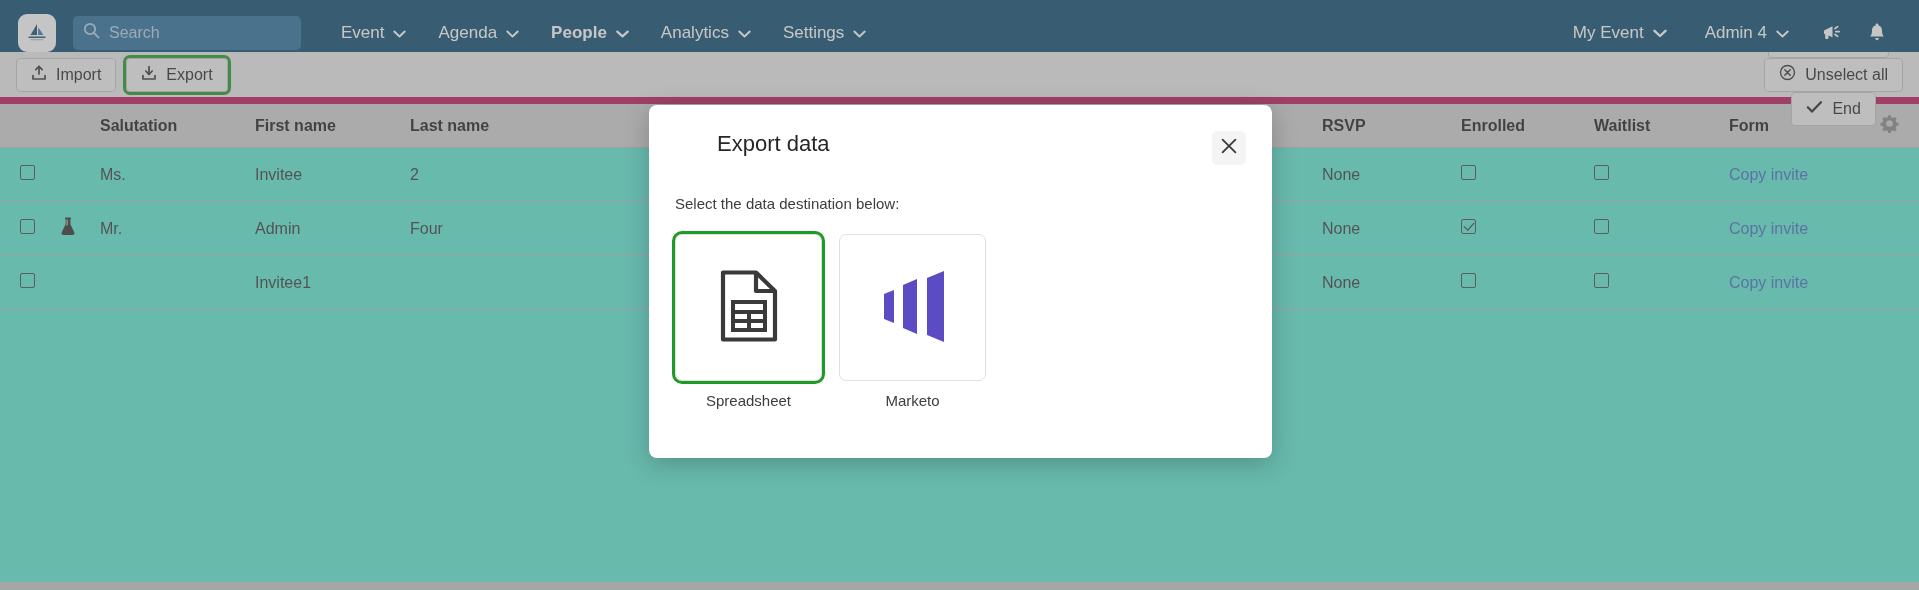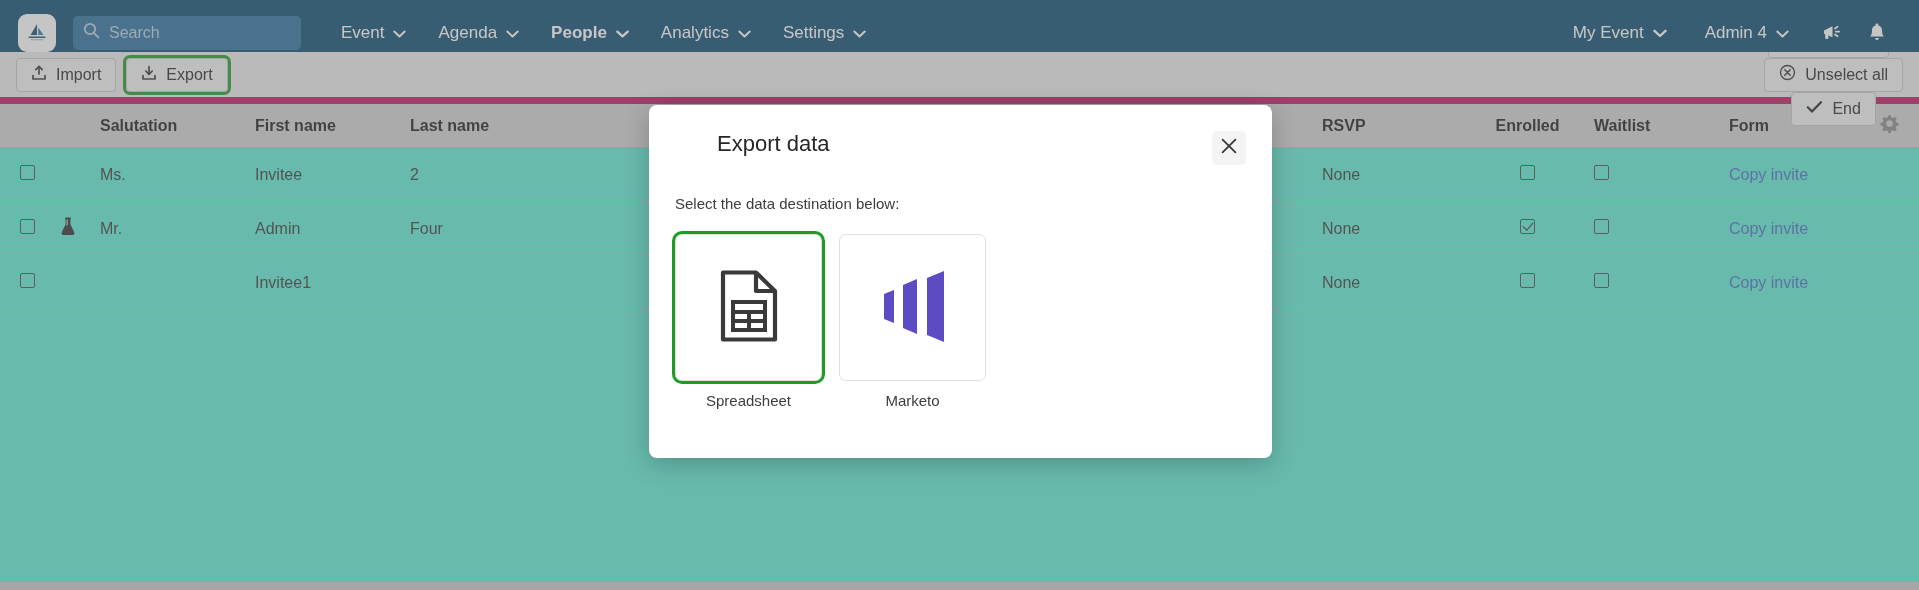--- a/index.html
+++ b/index.html
@@ -89,21 +89,21 @@
     height: 44px; background: #d0d0d0; color: #1c1c1c;
     font-weight: bold; border-bottom: 1px solid #bdbdbd;
   }
   .c-chk   { width: 40px; flex: 0 0 40px; }
   .c-flask { width: 40px; flex: 0 0 40px; }
   .c-sal   { width: 155px; flex: 0 0 155px; }
   .c-first { width: 155px; flex: 0 0 155px; }
   .c-last  { width: 155px; flex: 0 0 155px; }
   .c-mid   { flex: 1 1 auto; }
   .c-rsvp  { width: 139px; flex: 0 0 139px; }
-  .c-enr   { width: 133px; flex: 0 0 133px; text-align: center; }
+  .c-enr   { width: 133px; flex: 0 0 133px; }
   .c-wait  { width: 135px; flex: 0 0 135px; }
   .c-form  { width: 130px; flex: 0 0 130px; }
   .c-gear  { width: 40px; flex: 0 0 40px; display:flex; justify-content:flex-end; }
 
   .chk {
     width: 15px; height: 15px; border: 1.6px solid #4a4a4a;
     border-radius: 2px; display: inline-block;
     position: relative; background: transparent;
   }
   .chk.on::after {

